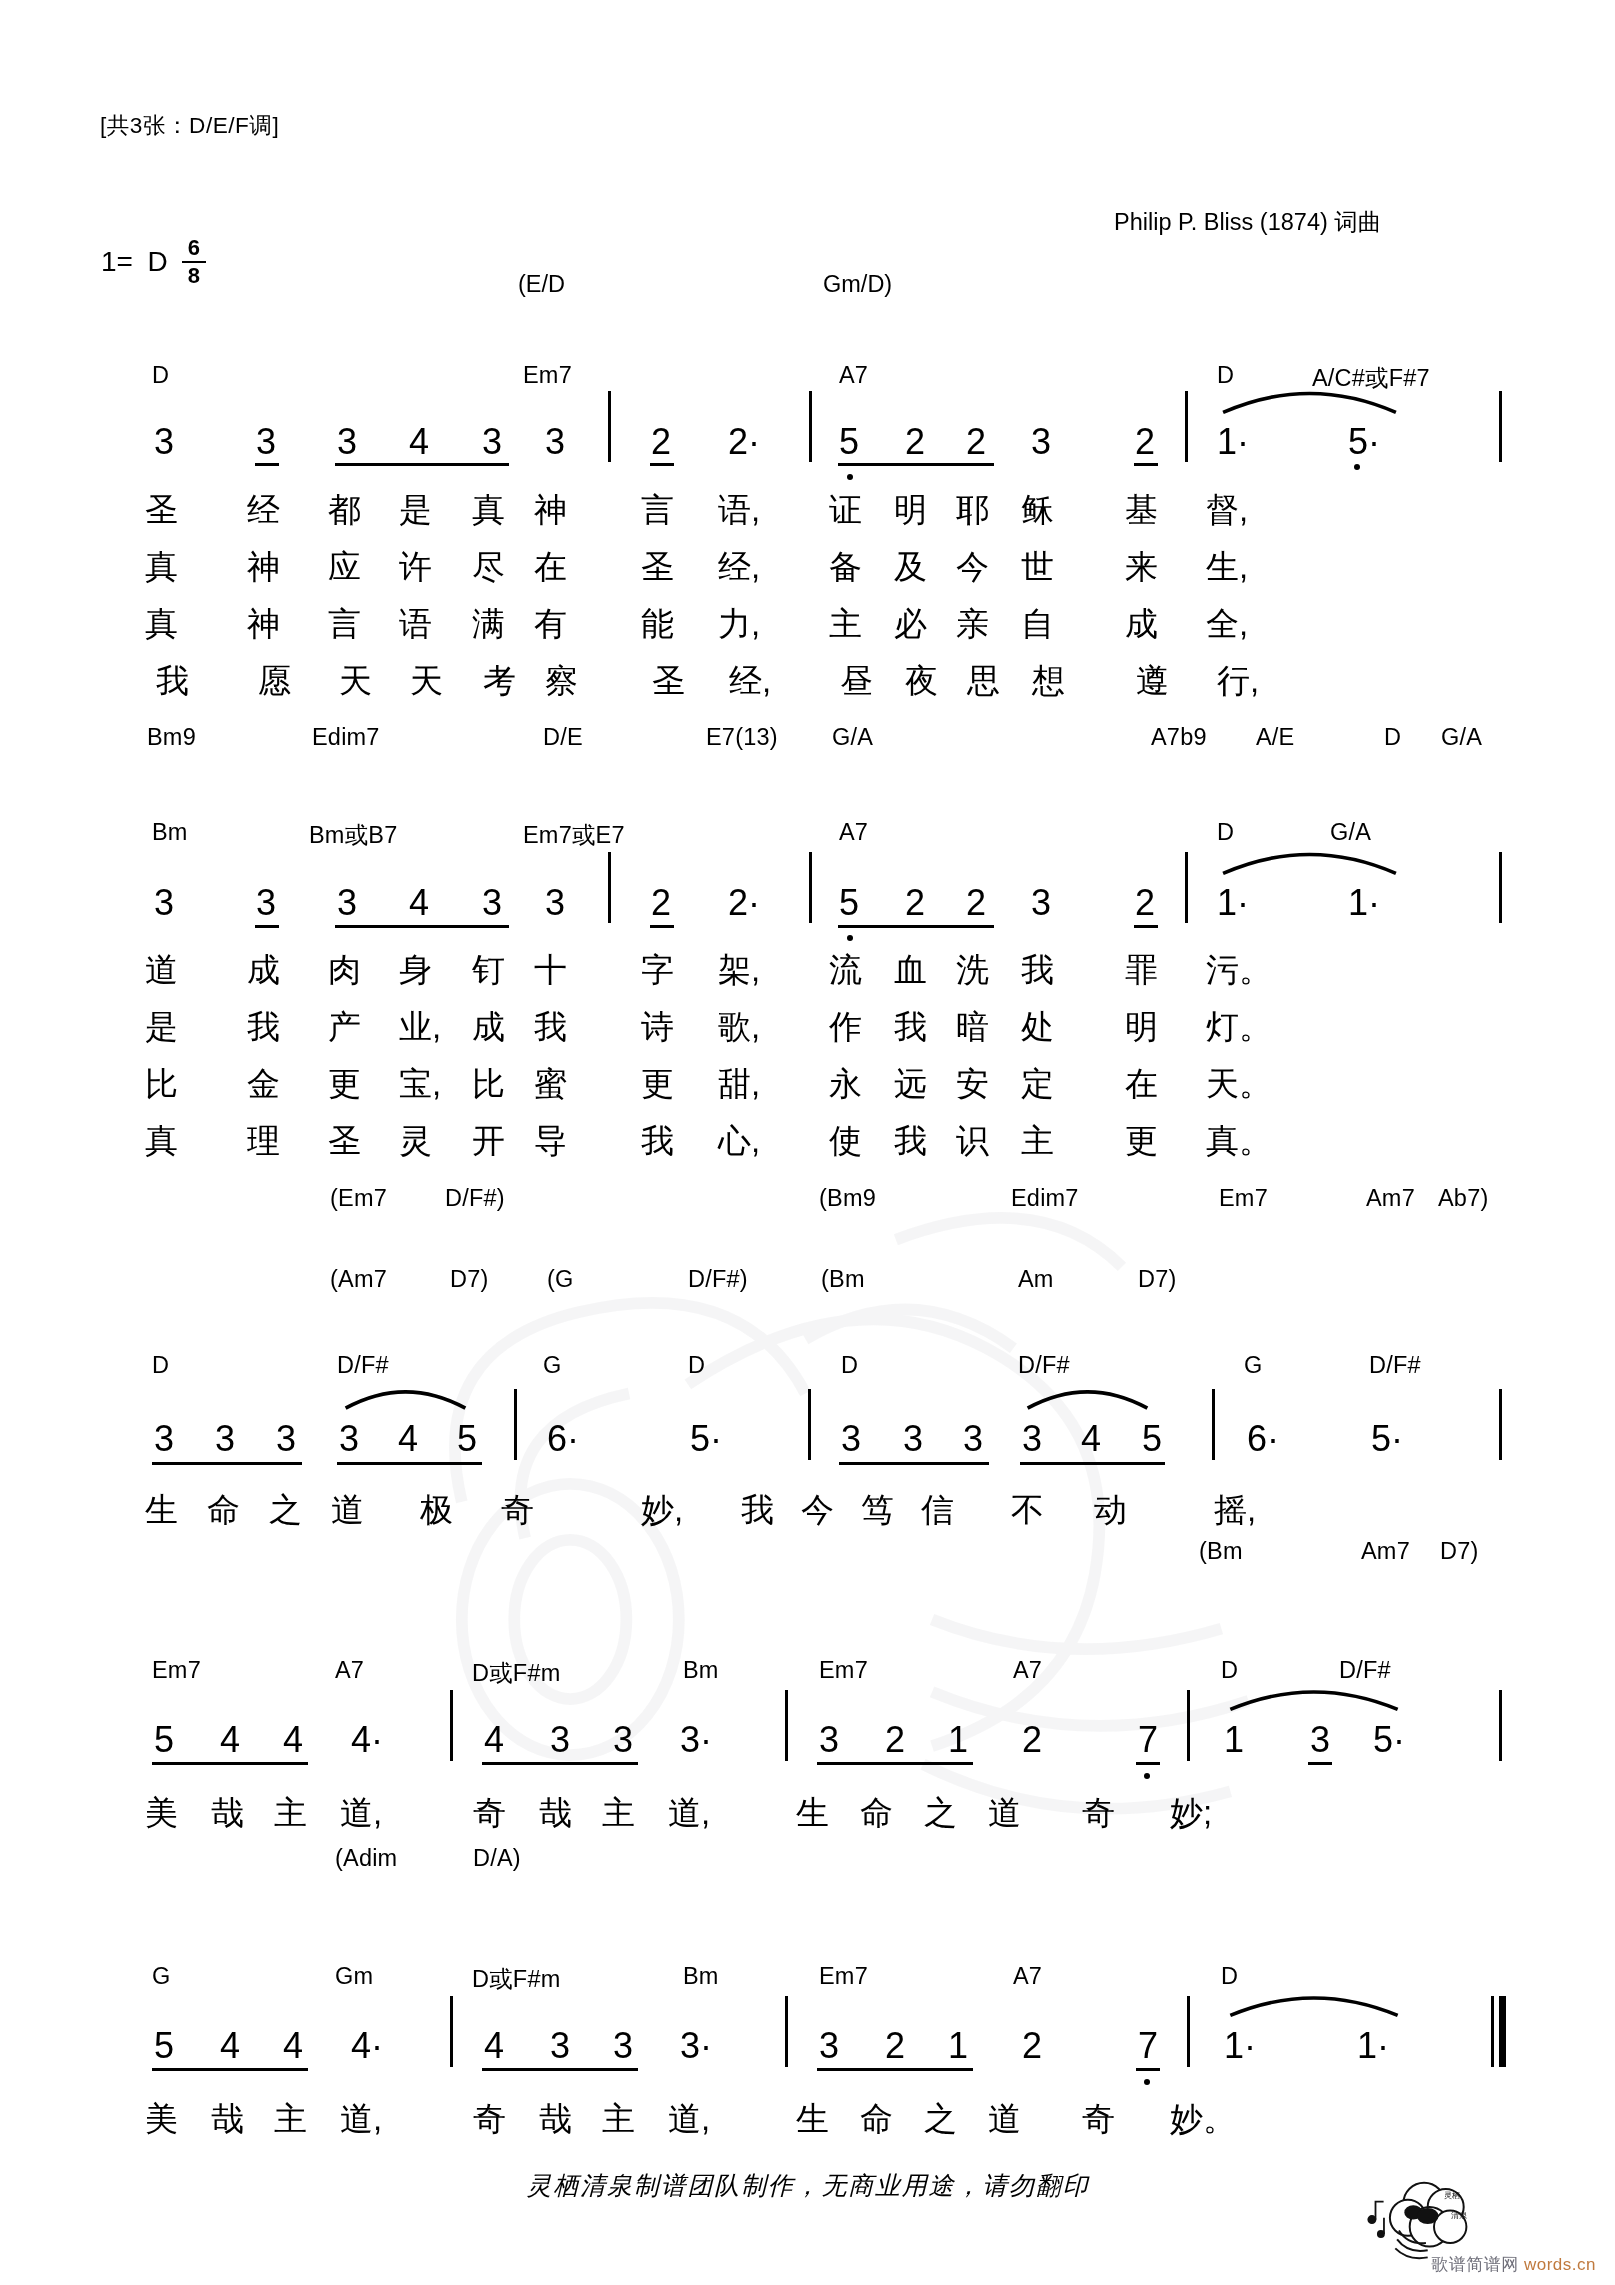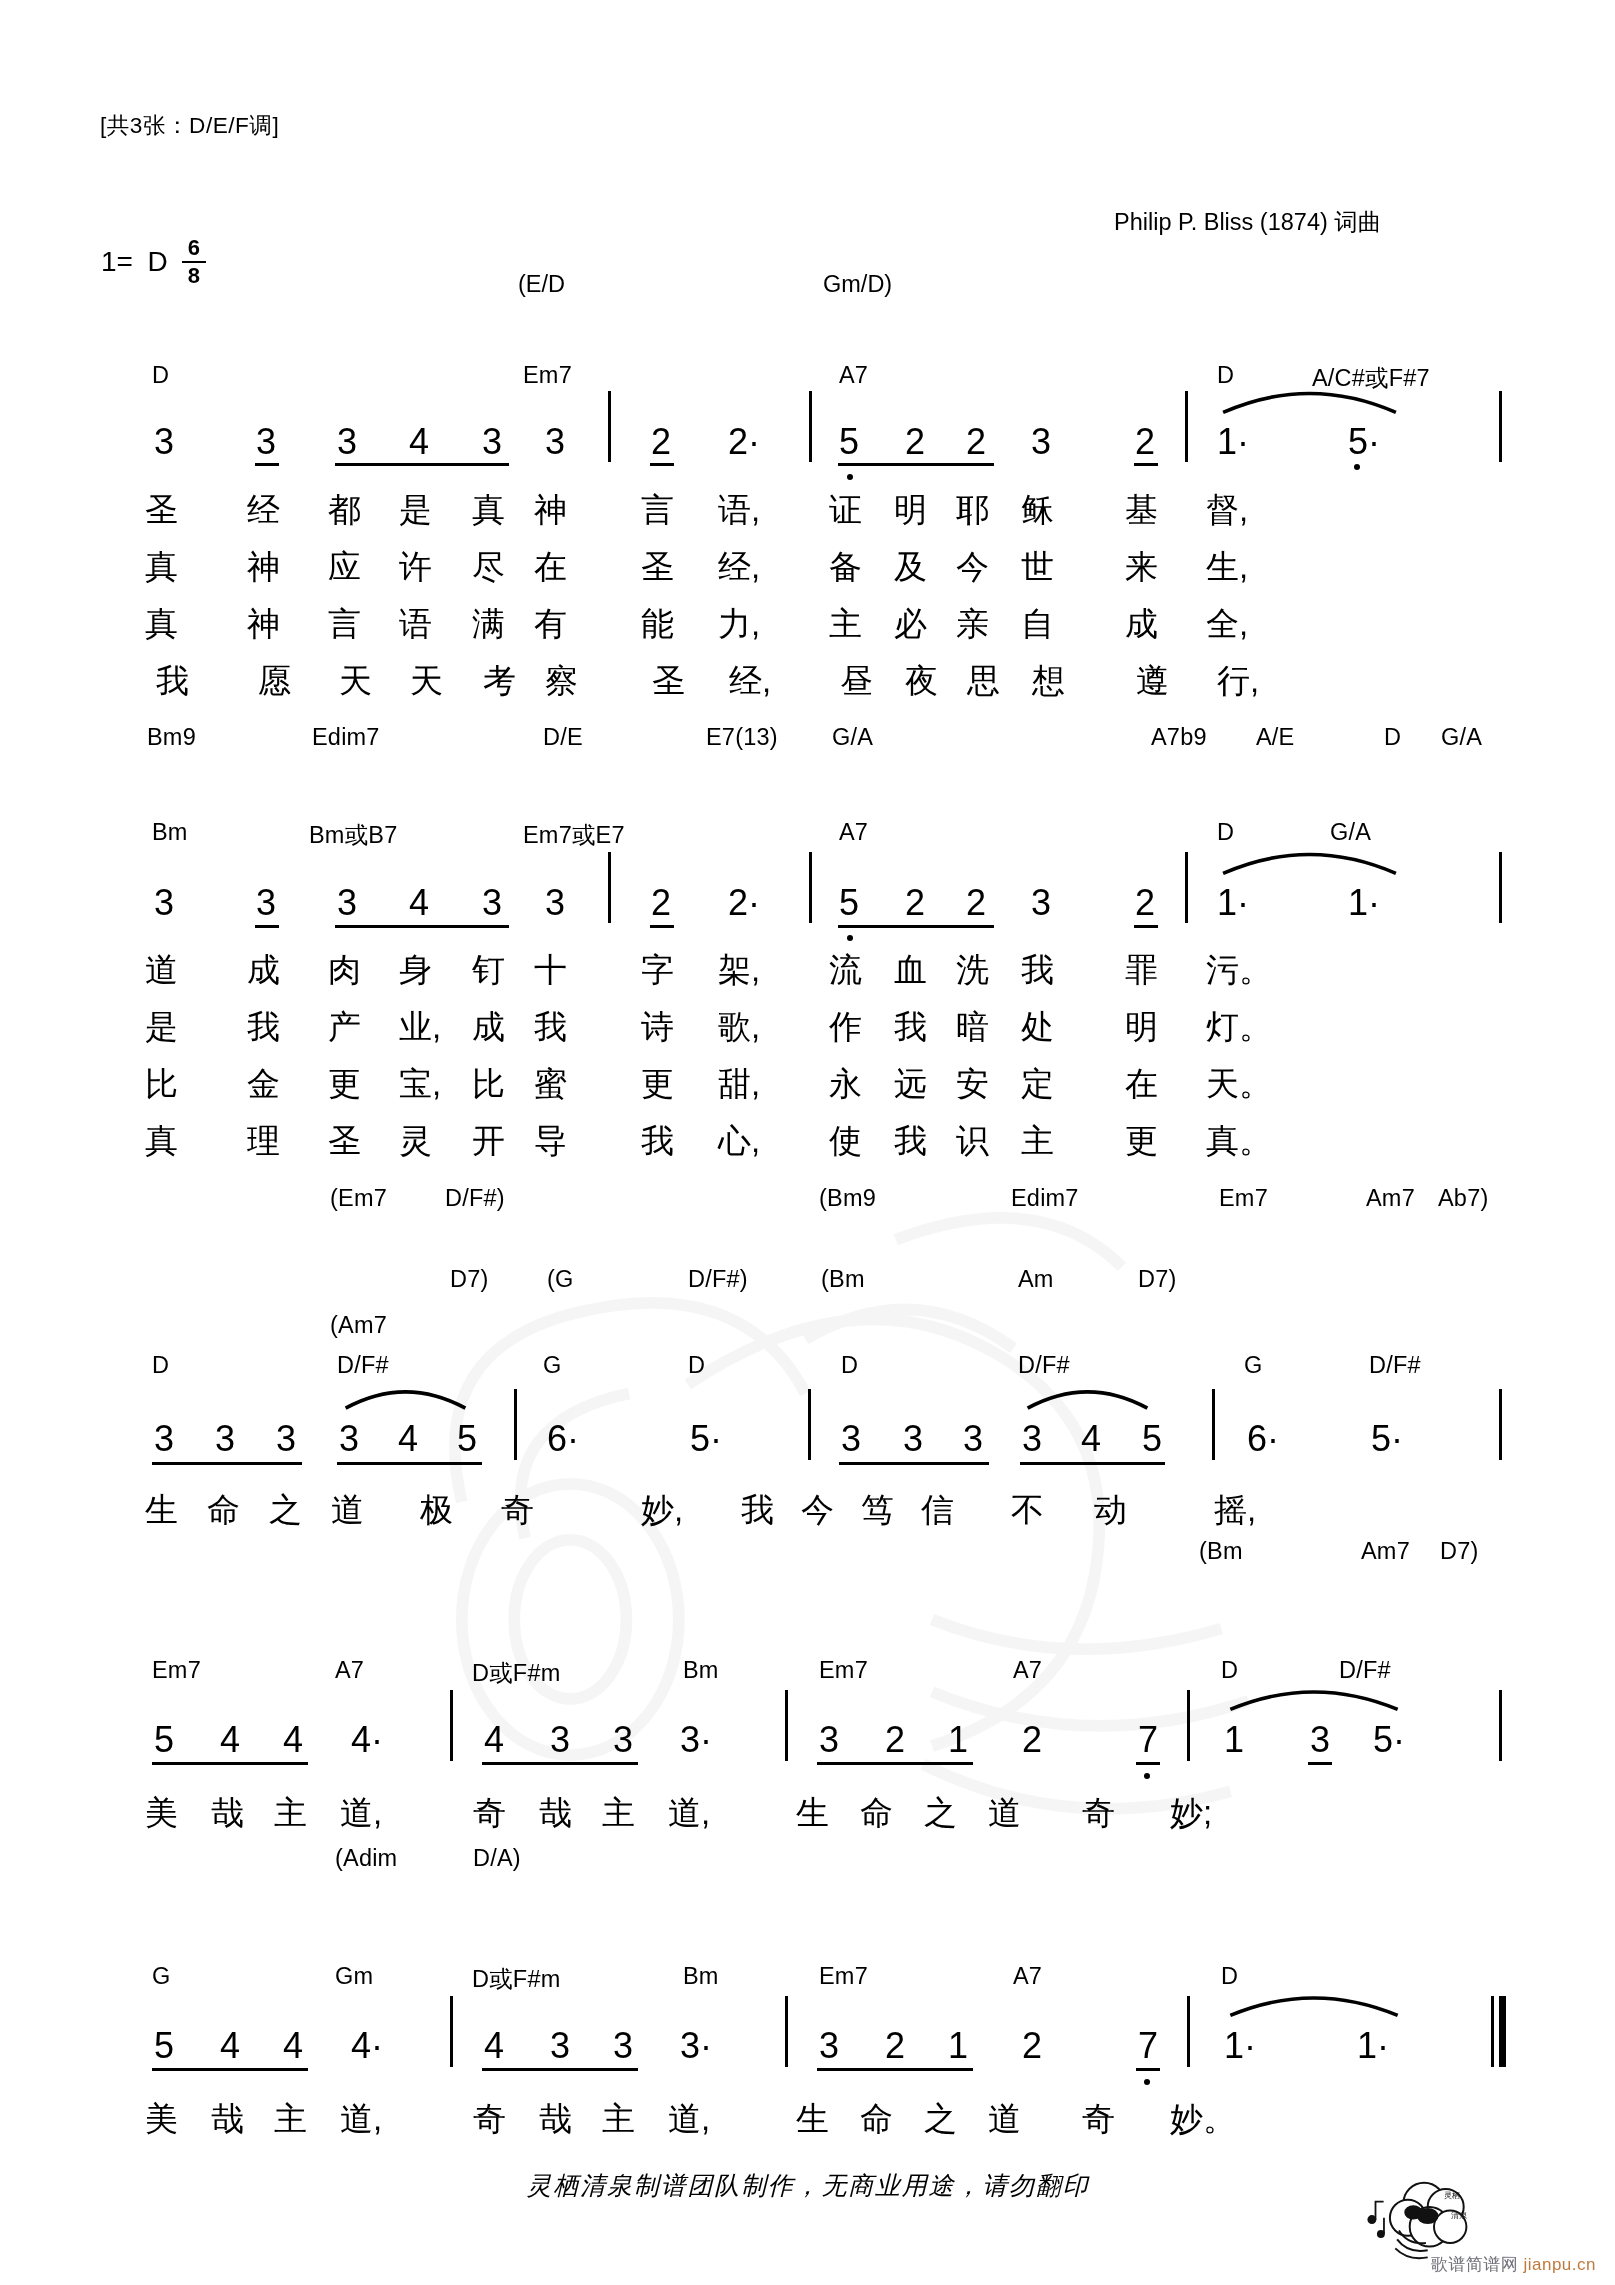--- a/index.html
+++ b/index.html
@@ -211,21 +211,21 @@
   </div>
 
   <div class="chord" style="left:330px;top:1185px">(Em7</div>
   <div class="chord" style="left:445px;top:1185px">D/F#)</div>
   <div class="chord" style="left:819px;top:1185px">(Bm9</div>
   <div class="chord" style="left:1011px;top:1185px">Edim7</div>
   <div class="chord" style="left:1219px;top:1185px">Em7</div>
   <div class="chord" style="left:1366px;top:1185px">Am7</div>
   <div class="chord" style="left:1438px;top:1185px">Ab7)</div>
 
-  <div class="chord" style="left:330px;top:1312px">(Am7</div>
+  <div class="chord" style="left:330px;top:1266px">(Am7</div>
   <div class="chord" style="left:450px;top:1266px">D7)</div>
   <div class="chord" style="left:547px;top:1266px">(G</div>
   <div class="chord" style="left:688px;top:1266px">D/F#)</div>
   <div class="chord" style="left:821px;top:1266px">(Bm</div>
   <div class="chord" style="left:1018px;top:1266px">Am</div>
   <div class="chord" style="left:1138px;top:1266px">D7)</div>
 
   <div class="chord" style="left:152px;top:1352px">D</div>
   <div class="chord" style="left:337px;top:1352px">D/F#</div>
   <div class="chord" style="left:543px;top:1352px">G</div>
@@ -395,17 +395,17 @@
     <g stroke="#111" stroke-width="2" fill="#111">
       <circle cx="16" cy="54" r="4"></circle>
         <path d="M20 54 V34 h9" fill="none"></path>
       <circle cx="26" cy="70" r="3.4"></circle>
         <path d="M29.4 70 V52" fill="none"></path>
     </g>
   </svg>
 
   <div class="wm-credit">
     <span class="cn">歌谱简谱网</span>
-    <span class="en">jianpu.cn</span>
+    <span class="en">words.cn</span>
   </div>
 
 </div>
 
 
 </body></html>

